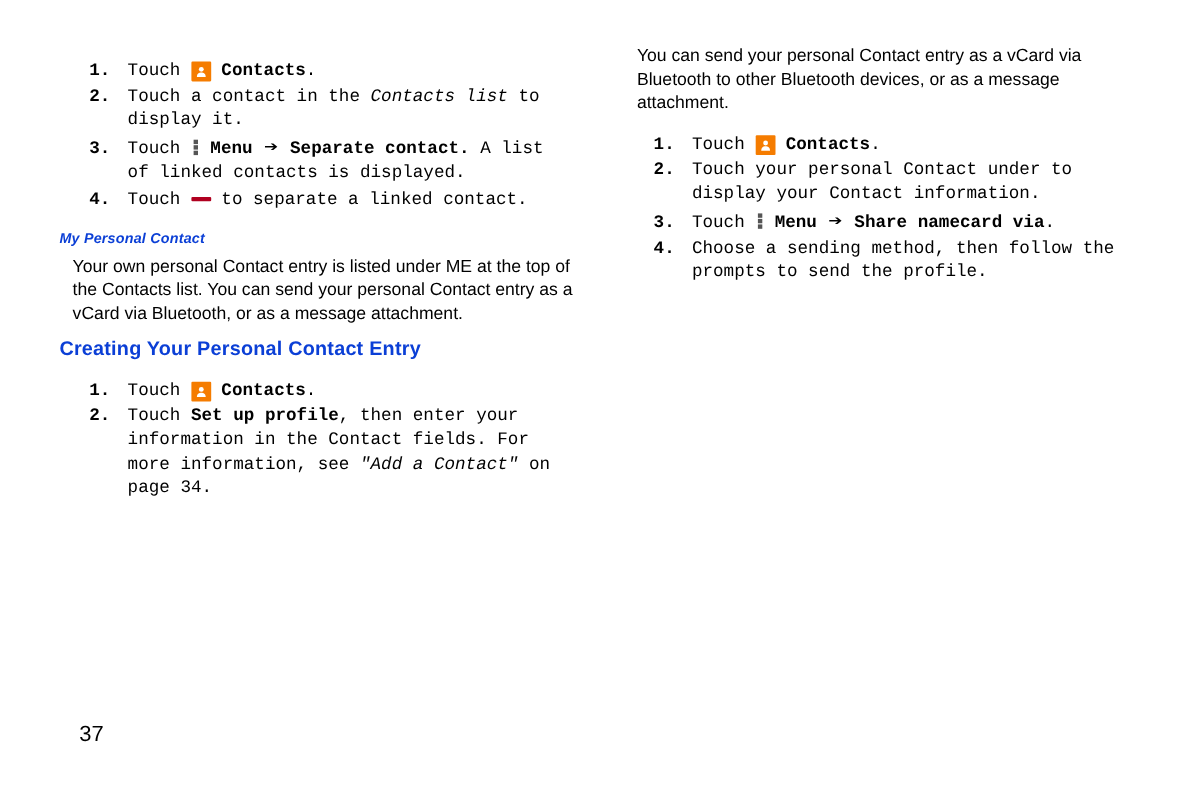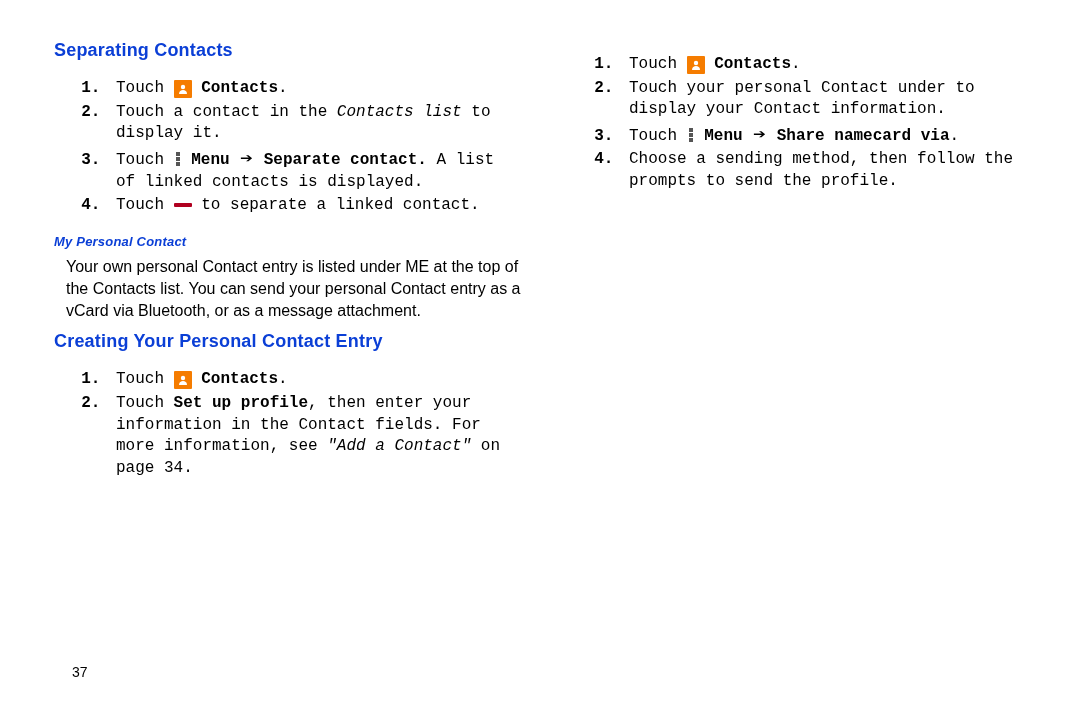--- a/index.html
+++ b/index.html
@@ -101,31 +101,30 @@
     font-weight: 700;
     font-size: 18px;
     display: inline-block;
     transform: scaleX(1.2);
     margin: 0 2px;
   }
   .pagenum {
     position: absolute;
     left: 72px;
     bottom: 40px;
-    font-size: 14px;
+    font-size: 20px;
   }
 </style>
 </head>
 <body>
 
 <div class="page">
 
   <div class="col left">
 
-    <div class="h-blue">Separating Contacts</div>
 
     <ol>
       <li>
         <span>Touch </span>
         <span class="contacts-icon">
           <svg width="12" height="12" viewBox="0 0 12 12">
               <circle cx="6" cy="4" r="2.2" fill="#fff"></circle>
               <path d="M2 11 C2 8 4 7 6 7 C8 7 10 8 10 11 Z" fill="#fff"></path>
             </svg>
         </span>
@@ -166,20 +165,21 @@
       <li>
         <span>Touch </span><span class="b">Set up profile</span><span>, then enter your information in the Contact fields. For more information, see </span><span class="i">"Add a Contact"</span><span> on page 34.</span>
       </li>
     </ol>
 
   </div>
 
   <div class="col right">
 
 
+    <div class="para">You can send your personal Contact entry as a vCard via Bluetooth to other Bluetooth devices, or as a message attachment.</div>
 
     <ol>
       <li>
         <span>Touch </span>
         <span class="contacts-icon">
           <svg width="12" height="12" viewBox="0 0 12 12">
               <circle cx="6" cy="4" r="2.2" fill="#fff"></circle>
               <path d="M2 11 C2 8 4 7 6 7 C8 7 10 8 10 11 Z" fill="#fff"></path>
             </svg>
         </span>

